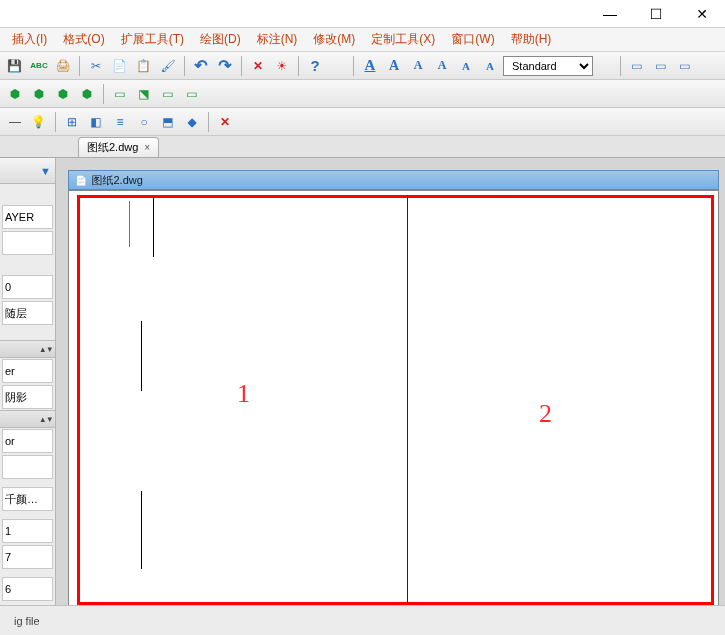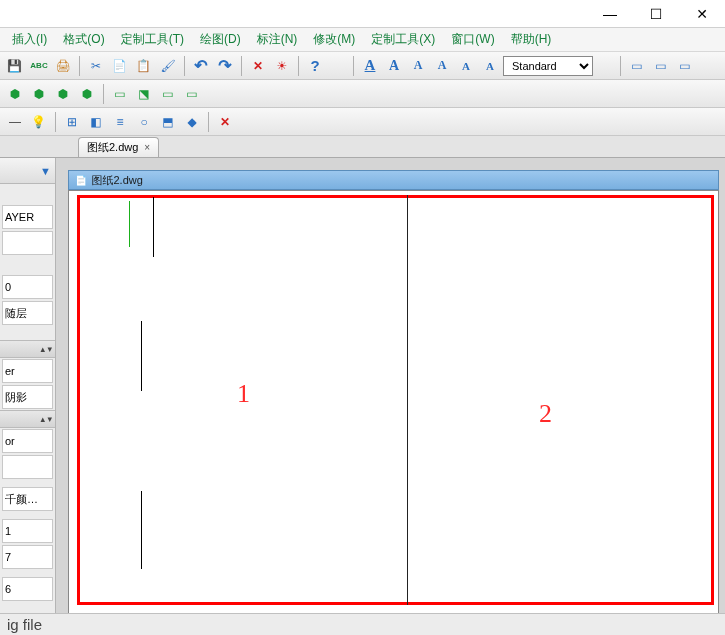--- a/index.html
+++ b/index.html
@@ -34,21 +34,21 @@
     background: #f5f5f5;
     display: flex;
     align-items: center;
     padding-left: 4px;
     border-bottom: 1px solid #d8d8d8;
   }
   .menubar .menuitem {
     padding: 2px 8px;
     cursor: pointer;
     font-size: 12px;
-    color: #15803d;
+    color: #c2410c;
   }
   .toolbar {
     display: flex;
     align-items: center;
     padding: 2px 4px;
     background: linear-gradient(#f8f8f8,#e6e6e6);
     border-bottom: 1px solid #c8c8c8;
     gap: 2px;
     height: 28px;
   }
@@ -185,43 +185,43 @@
     position: absolute;
     font-family: "Times New Roman", serif;
     font-size: 26px;
     color: #ff2a2a;
   }
   .statusbar {
     position: absolute;
     bottom: 0;
     left: 0;
     right: 0;
-    height: 22px;
+    height: 30px;
     background: #ececec;
     border-top: 1px solid #c0c0c0;
-    font-size: 15px;
+    font-size: 11px;
     color: #444;
-    padding-left: 7px;
+    padding-left: 14px;
     display: flex;
     align-items: center;
   }
 </style>
 </head>
 <body>
 
 <div class="titlebar">
   <div class="winbtn">—</div>
   <div class="winbtn">☐</div>
   <div class="winbtn">✕</div>
 </div>
 
 <div class="menubar">
   <div class="menuitem">插入(I)</div>
   <div class="menuitem">格式(O)</div>
-  <div class="menuitem">定制工具(T)</div>
+  <div class="menuitem">扩展工具(T)</div>
   <div class="menuitem">绘图(D)</div>
   <div class="menuitem">标注(N)</div>
   <div class="menuitem">修改(M)</div>
   <div class="menuitem">定制工具(X)</div>
   <div class="menuitem">窗口(W)</div>
   <div class="menuitem">帮助(H)</div>
 </div>
 
 <div class="toolbar">
   <div class="tbtn" style="color:#2a6fc1">💾</div>

